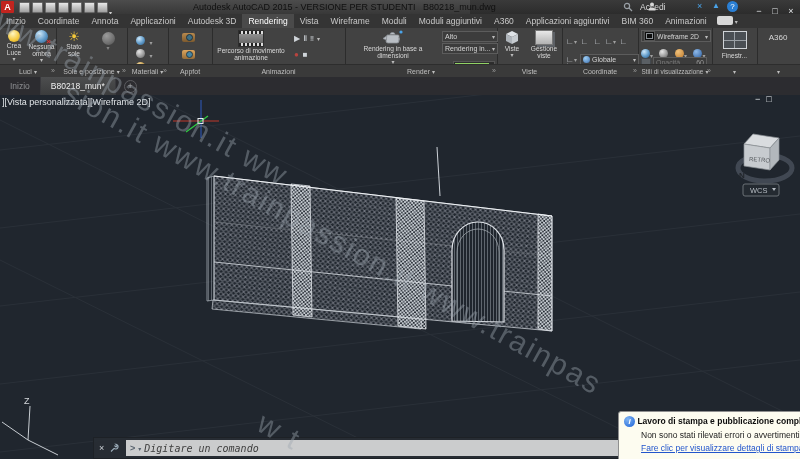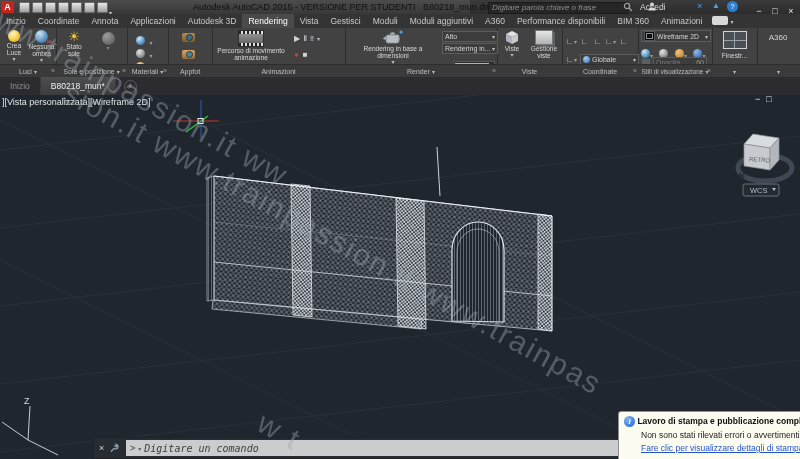--- a/index.html
+++ b/index.html
@@ -82,23 +82,20 @@
 
   <div id="titlebar">
     <div class="dark"></div>
     <span class="abs" style="left:1px;top:1px;width:13px;height:12px;background:#c2241f;color:#fff;font-size:9px;font-weight:bold;text-align:center;line-height:12px;border-radius:1px;">A</span>
     <span class="abs" style="left:18px;top:0;">
       <span class="qat-ico"></span><span class="qat-ico"></span><span class="qat-ico"></span><span class="qat-ico"></span><span class="qat-ico"></span><span class="qat-ico"></span><span class="qat-ico"></span><span style="color:#ccc;font-size:6px;">▾</span>
     </span>
     <span id="app-title">
       <span>Autodesk AutoCAD 2015 - VERSIONE PER STUDENTI</span>&nbsp;&nbsp;&nbsp;<span>B80218_mun.dwg</span>
     </span>
-    <span id="search-box">
-        <span>Digitare parola chiave o frase</span>
-      </span>
     <svg class="abs" style="left:623px;top:2px;" width="10" height="10">
         <circle cx="4" cy="4" r="2.6" fill="none" stroke="#9aa0a6" stroke-width="1.2"></circle>
         <line x1="6" y1="6" x2="9" y2="9" stroke="#9aa0a6" stroke-width="1.2"></line>
       </svg>
     <span class="abs tb-txt" style="left:648px;top:2px;">
       <svg width="8" height="9">
           <circle cx="4" cy="2.5" r="2" fill="#d8d8d8"></circle>
           <path d="M0.5,8.5 a3.5,3 0 0 1 7,0 z" fill="#d8d8d8"></path>
         </svg>
     </span>
@@ -112,25 +109,25 @@
   </div>
 
   <div id="tabrow">
     <span class="rtab">Inizio</span>
     <span class="rtab">Coordinate</span>
     <span class="rtab">Annota</span>
     <span class="rtab">Applicazioni</span>
     <span class="rtab">Autodesk 3D</span>
     <span class="rtab active">Rendering</span>
     <span class="rtab">Vista</span>
-    <span class="rtab">Gestisci</span>
+    <span class="rtab">Wireframe</span>
     <span class="rtab">Moduli</span>
     <span class="rtab">Moduli aggiuntivi</span>
     <span class="rtab">A360</span>
-    <span class="rtab">Performance disponibili</span>
+    <span class="rtab">Applicazioni aggiuntivi</span>
     <span class="rtab">BIM 360</span>
     <span class="rtab">Animazioni</span>
     <span style="margin-left:4px;width:16px;height:9px;margin-top:2px;background:#d8d8d8;border-radius:2px;"></span>
     <span class="arw" style="margin:4px 0 0 2px;">▾</span>
   </div>
 
   <div id="ribbon">
 
     <div class="panel" style="left:0;width:56px;">
       <div class="bigbtn" style="left:1px;top:2px;width:26px;">

